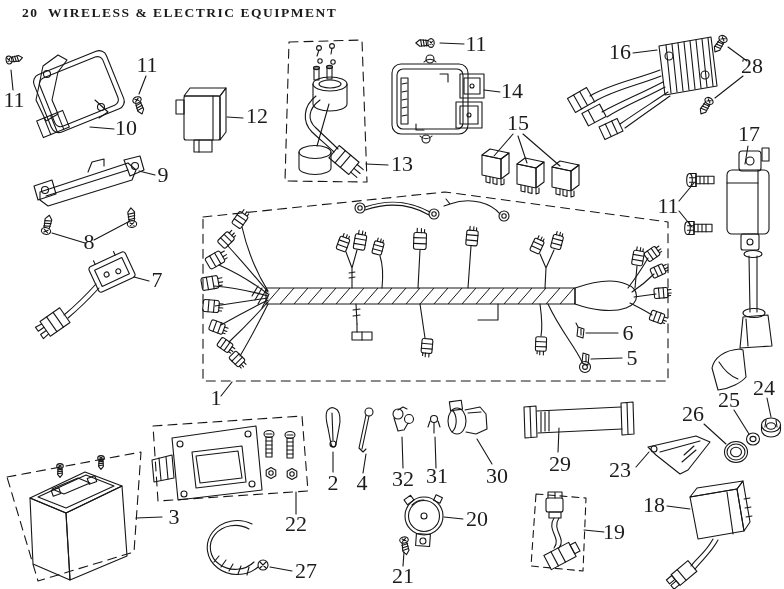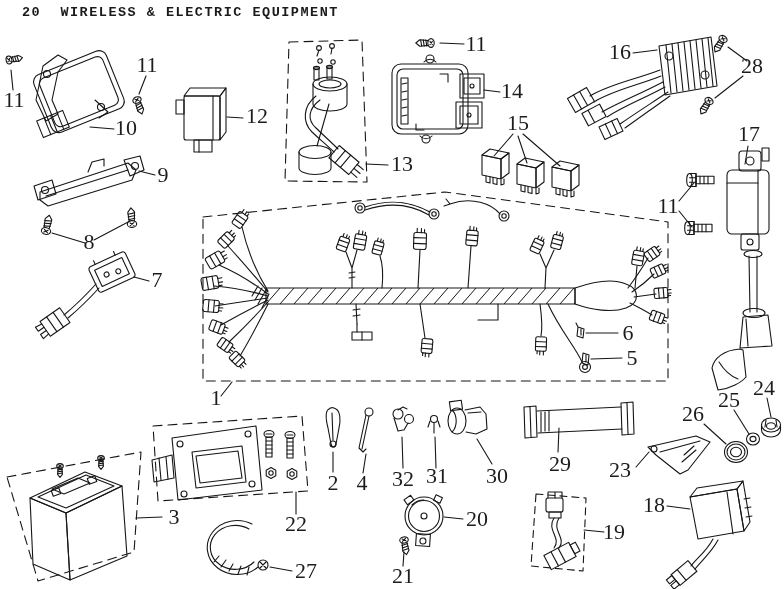--- a/index.html
+++ b/index.html
@@ -1,18 +1,18 @@
 <!DOCTYPE html>
 <html><head>
 <meta charset="utf-8">
 <style>
   html,body{margin:0;padding:0;background:#fff;}
   .canvas{position:relative;width:784px;height:589px;background:#ffffff;overflow:hidden;
           font-family:"Liberation Serif",serif;}
-  .title{position:absolute;left:22px;top:5px;font-family:Liberation Mono, monospace;
+  .title{position:absolute;left:22px;top:5px;font-family:Liberation Serif, serif;
          font-weight:bold;font-size:13.5px;letter-spacing:1.5px;color:#1a1a1a;white-space:pre;}
   svg{position:absolute;left:0;top:0;}
   svg *{vector-effect:non-scaling-stroke;}
   .ln{fill:none;stroke:#161616;stroke-width:1.1;stroke-linecap:round;stroke-linejoin:round;}
   .dash{fill:none;stroke:#161616;stroke-width:1.1;stroke-dasharray:9 6;}
   .dash2{fill:none;stroke:#161616;stroke-width:1.1;stroke-dasharray:7 5;}
   .lbl{fill:#1c1c1c;stroke:none;font-family:"Liberation Serif",serif;font-size:22px;text-anchor:middle;}
 </style>
 </head>
 <body>

